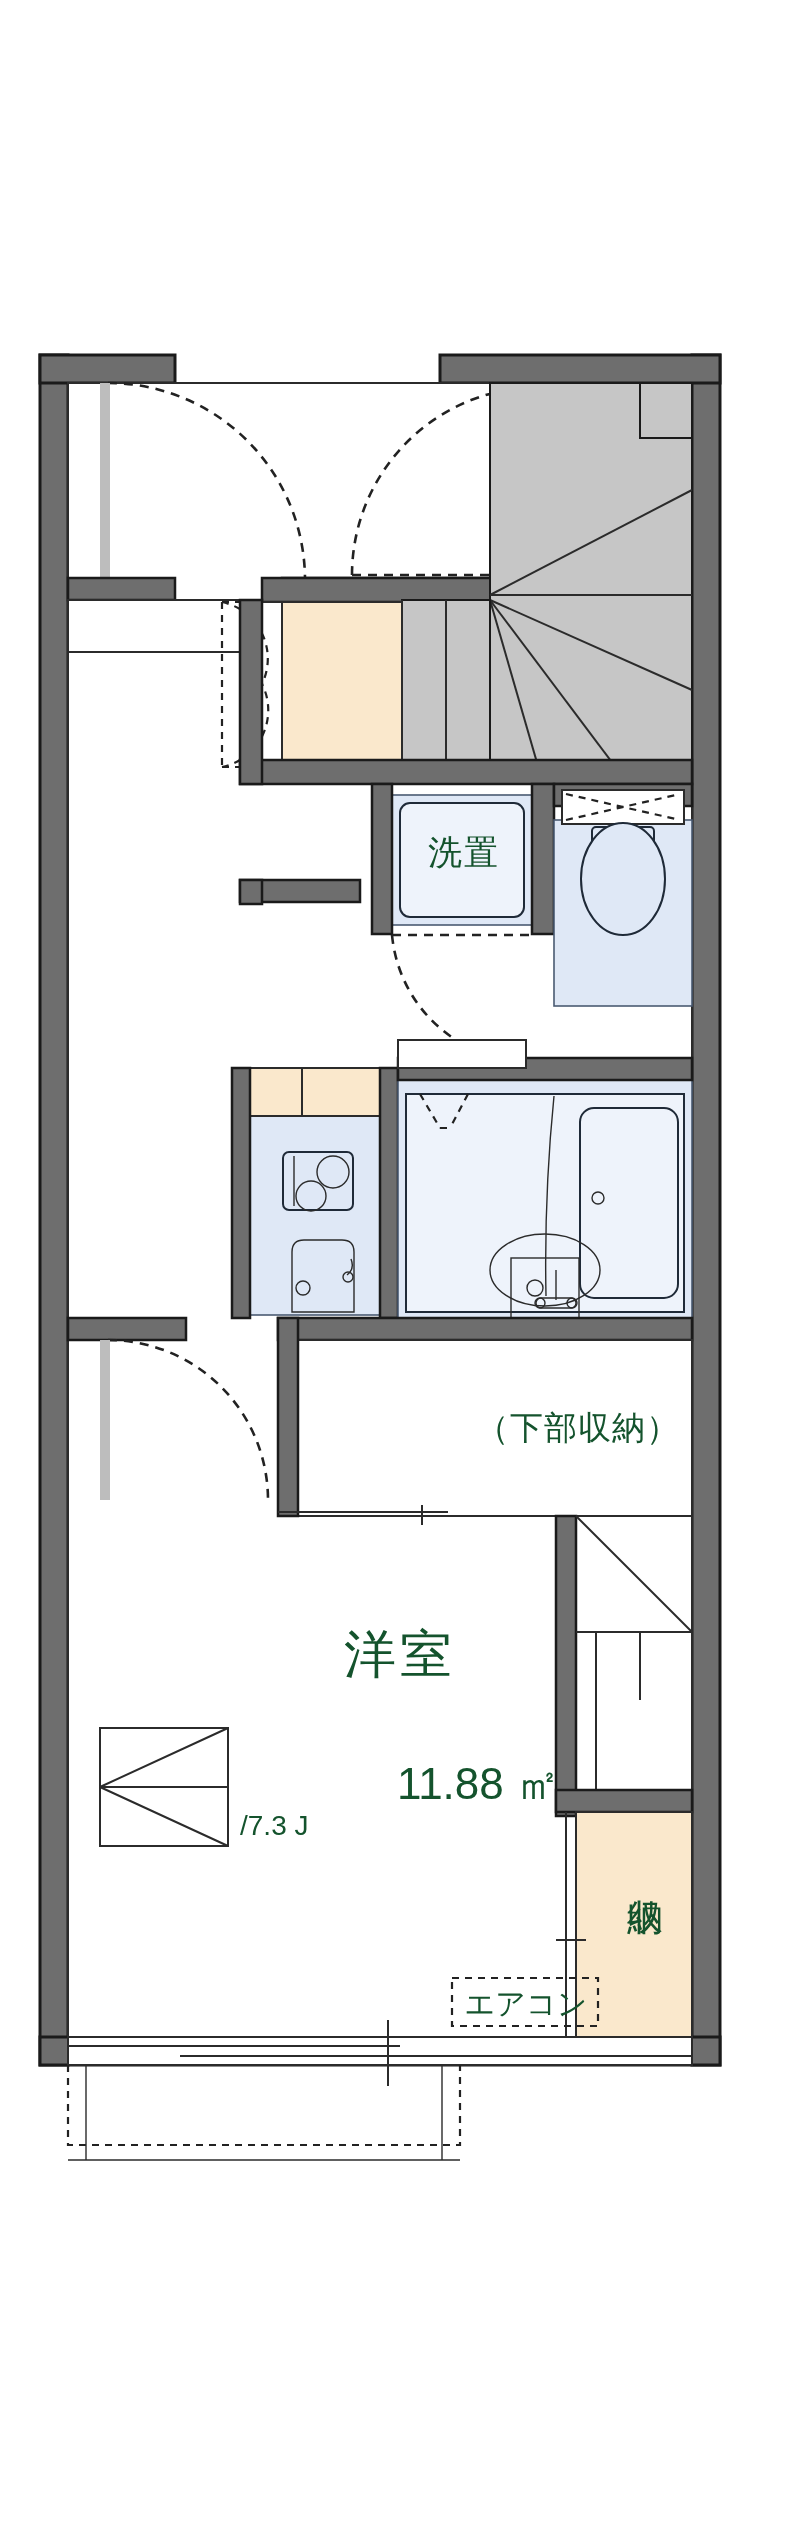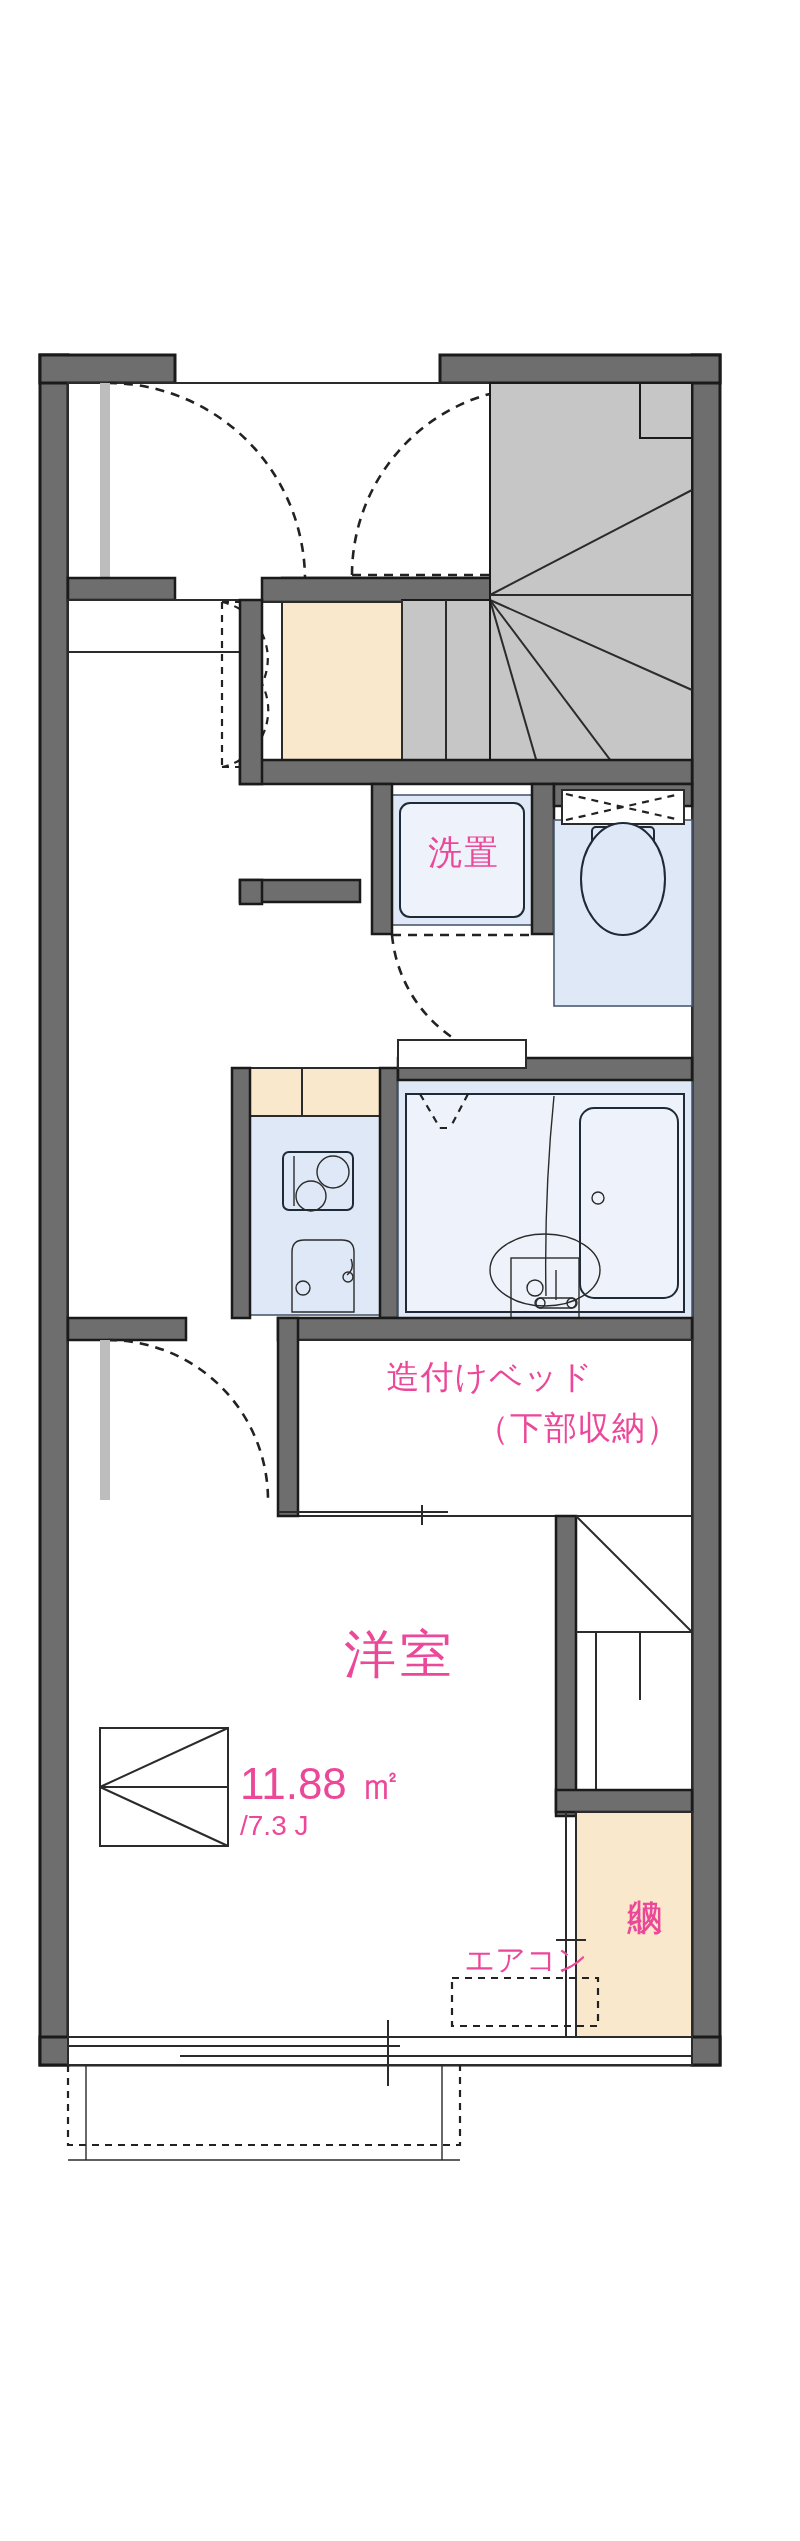--- a/index.html
+++ b/index.html
@@ -1,19 +1,19 @@
 <!DOCTYPE html>
 <html><head>
 <meta charset="utf-8">
 <style>
   html,body{margin:0;padding:0;background:#ffffff;}
   body{width:800px;height:2541px;font-family:"Liberation Sans","DejaVu Sans",sans-serif;}
   #stage{position:relative;width:800px;height:2541px;overflow:hidden;background:#fff;}
   svg{display:block;}
-  .lbl{position:absolute;font-family:"Liberation Sans","DejaVu Sans",sans-serif;color:#ec4899;white-space:pre;}
+  .lbl{position:absolute;font-family:"Liberation Sans","DejaVu Sans",sans-serif;color:#14532d;white-space:pre;}
 </style>
 </head>
 <body>
 
 <div id="stage">
 
 <svg width="800" height="2541" viewBox="0 0 800 2541">
   <defs>
     <style>
       .wall   { fill:#6e6e6e; stroke:#1a1a1a; stroke-width:3; }
@@ -173,24 +173,23 @@
   <path class="ln" d="M388 2020 L388 2086"></path>
 
   <path class="dashT" d="M68 2065 L68 2145 L460 2145 L460 2065"></path>
   <path class="lnT" d="M86 2065 L86 2160 M442 2065 L442 2160"></path>
   <path class="lnT" d="M68 2160 L460 2160"></path>
 
 </svg>
 
 <div class="lbl" style="left:404px;top:830px;width:120px;text-align:center;font-size:34px;letter-spacing:2px;">洗置</div>
 
-<div class="lbl" style="left:300px;top:1355px;width:380px;text-align:center;font-size:33px;letter-spacing:1px;">造付けベッド</div>
 <div class="lbl" style="left:300px;top:1406px;width:380px;text-align:right;font-size:33px;letter-spacing:1px;">（下部収納）</div>
 
 <div class="lbl" style="left:240px;top:1620px;width:320px;text-align:center;font-size:52px;letter-spacing:4px;">洋室</div>
-<div class="lbl" style="left:240px;top:1755px;width:320px;text-align:left;font-size:44px;">11.88 ㎡</div>
+<div class="lbl" style="left:240px;top:1755px;width:320px;text-align:right;font-size:44px;">11.88 ㎡</div>
 <div class="lbl" style="left:240px;top:1810px;width:320px;text-align:left;font-size:28px;">/7.3 J</div>
 
 <div class="lbl" style="left:608px;top:1870px;width:56px;text-align:center;font-size:36px;writing-mode:vertical-rl;line-height:1.05;letter-spacing:2px;">収納</div>
 
-<div class="lbl" style="left:456px;top:1940px;width:140px;text-align:center;font-size:30px;letter-spacing:0px;">エアコン</div>
+<div class="lbl" style="left:456px;top:1984px;width:140px;text-align:center;font-size:30px;letter-spacing:0px;">エアコン</div>
 
 </div>
 
 </body></html>

